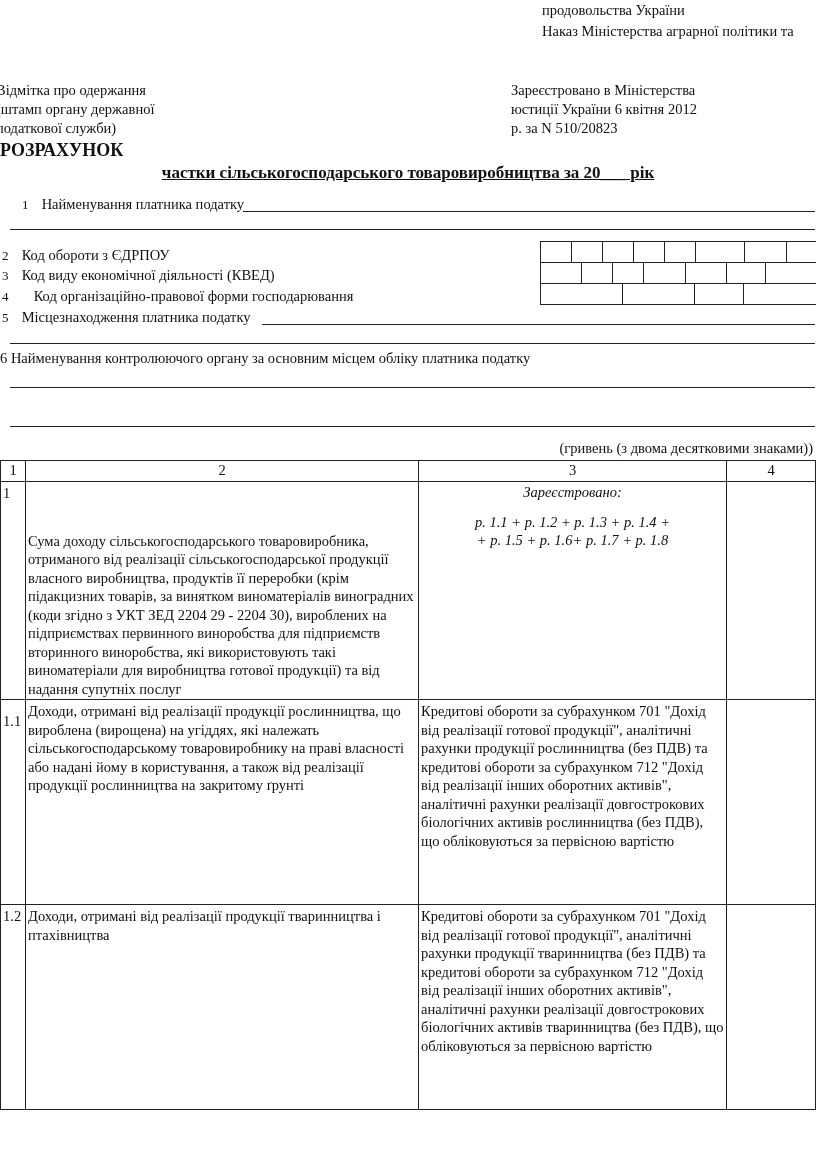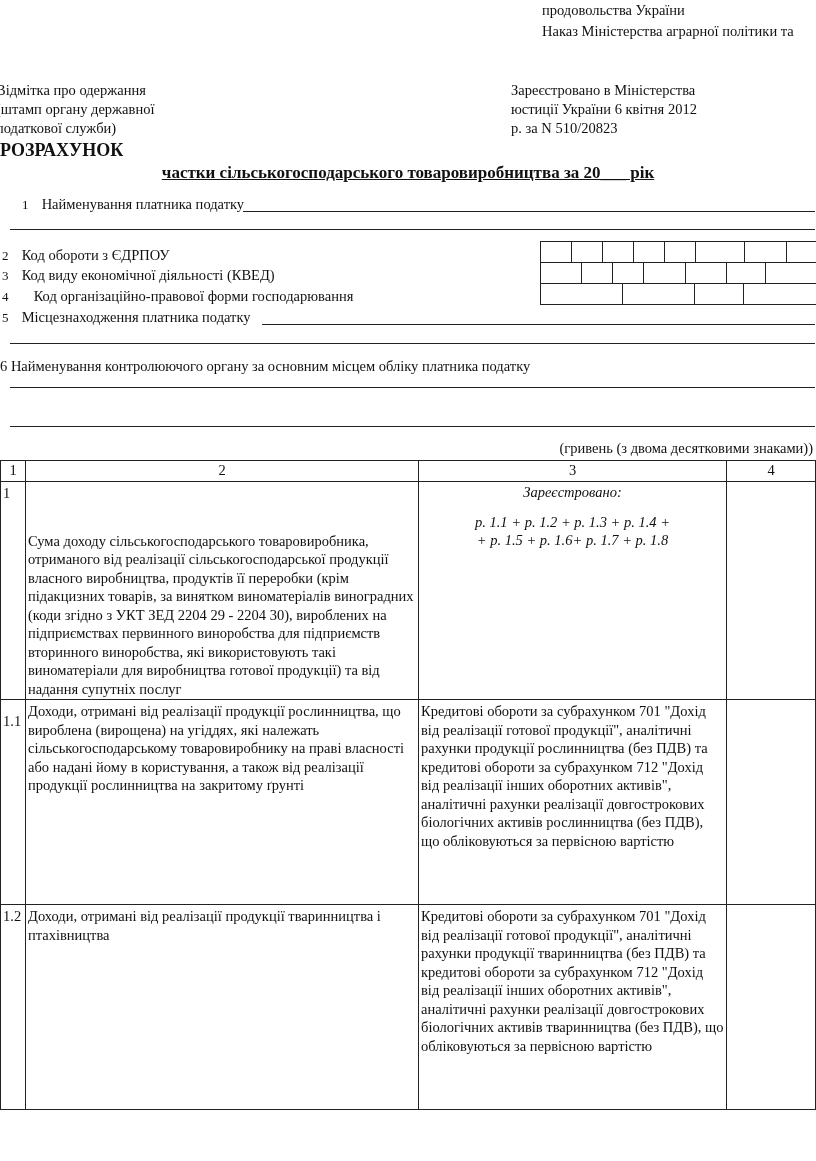--- a/index.html
+++ b/index.html
@@ -99,21 +99,21 @@
     <div class="cell" style="flex:1"></div>
   </div>
   <div class="coderow">
     <div class="cell" style="width:82px"></div>
     <div class="cell" style="width:72px"></div>
     <div class="cell" style="width:49px"></div>
     <div class="cell" style="flex:1"></div>
   </div>
 </div>
 
-<div class="abs" style="left:0; top:358px;">
+<div class="abs" style="left:0; top:350px;">
   <span>6</span>
   <span class="field-label">Найменування контролюючого органу за основним місцем обліку платника податку</span>
 </div>
 <div class="line" style="left:10px; width:805px; top:387px;"></div>
 <div class="line" style="left:10px; width:805px; top:426px;"></div>
 
 <div class="abs unit-note">(гривень (з двома десятковими знаками))</div>
 
 <table class="main">
   <colgroup>

